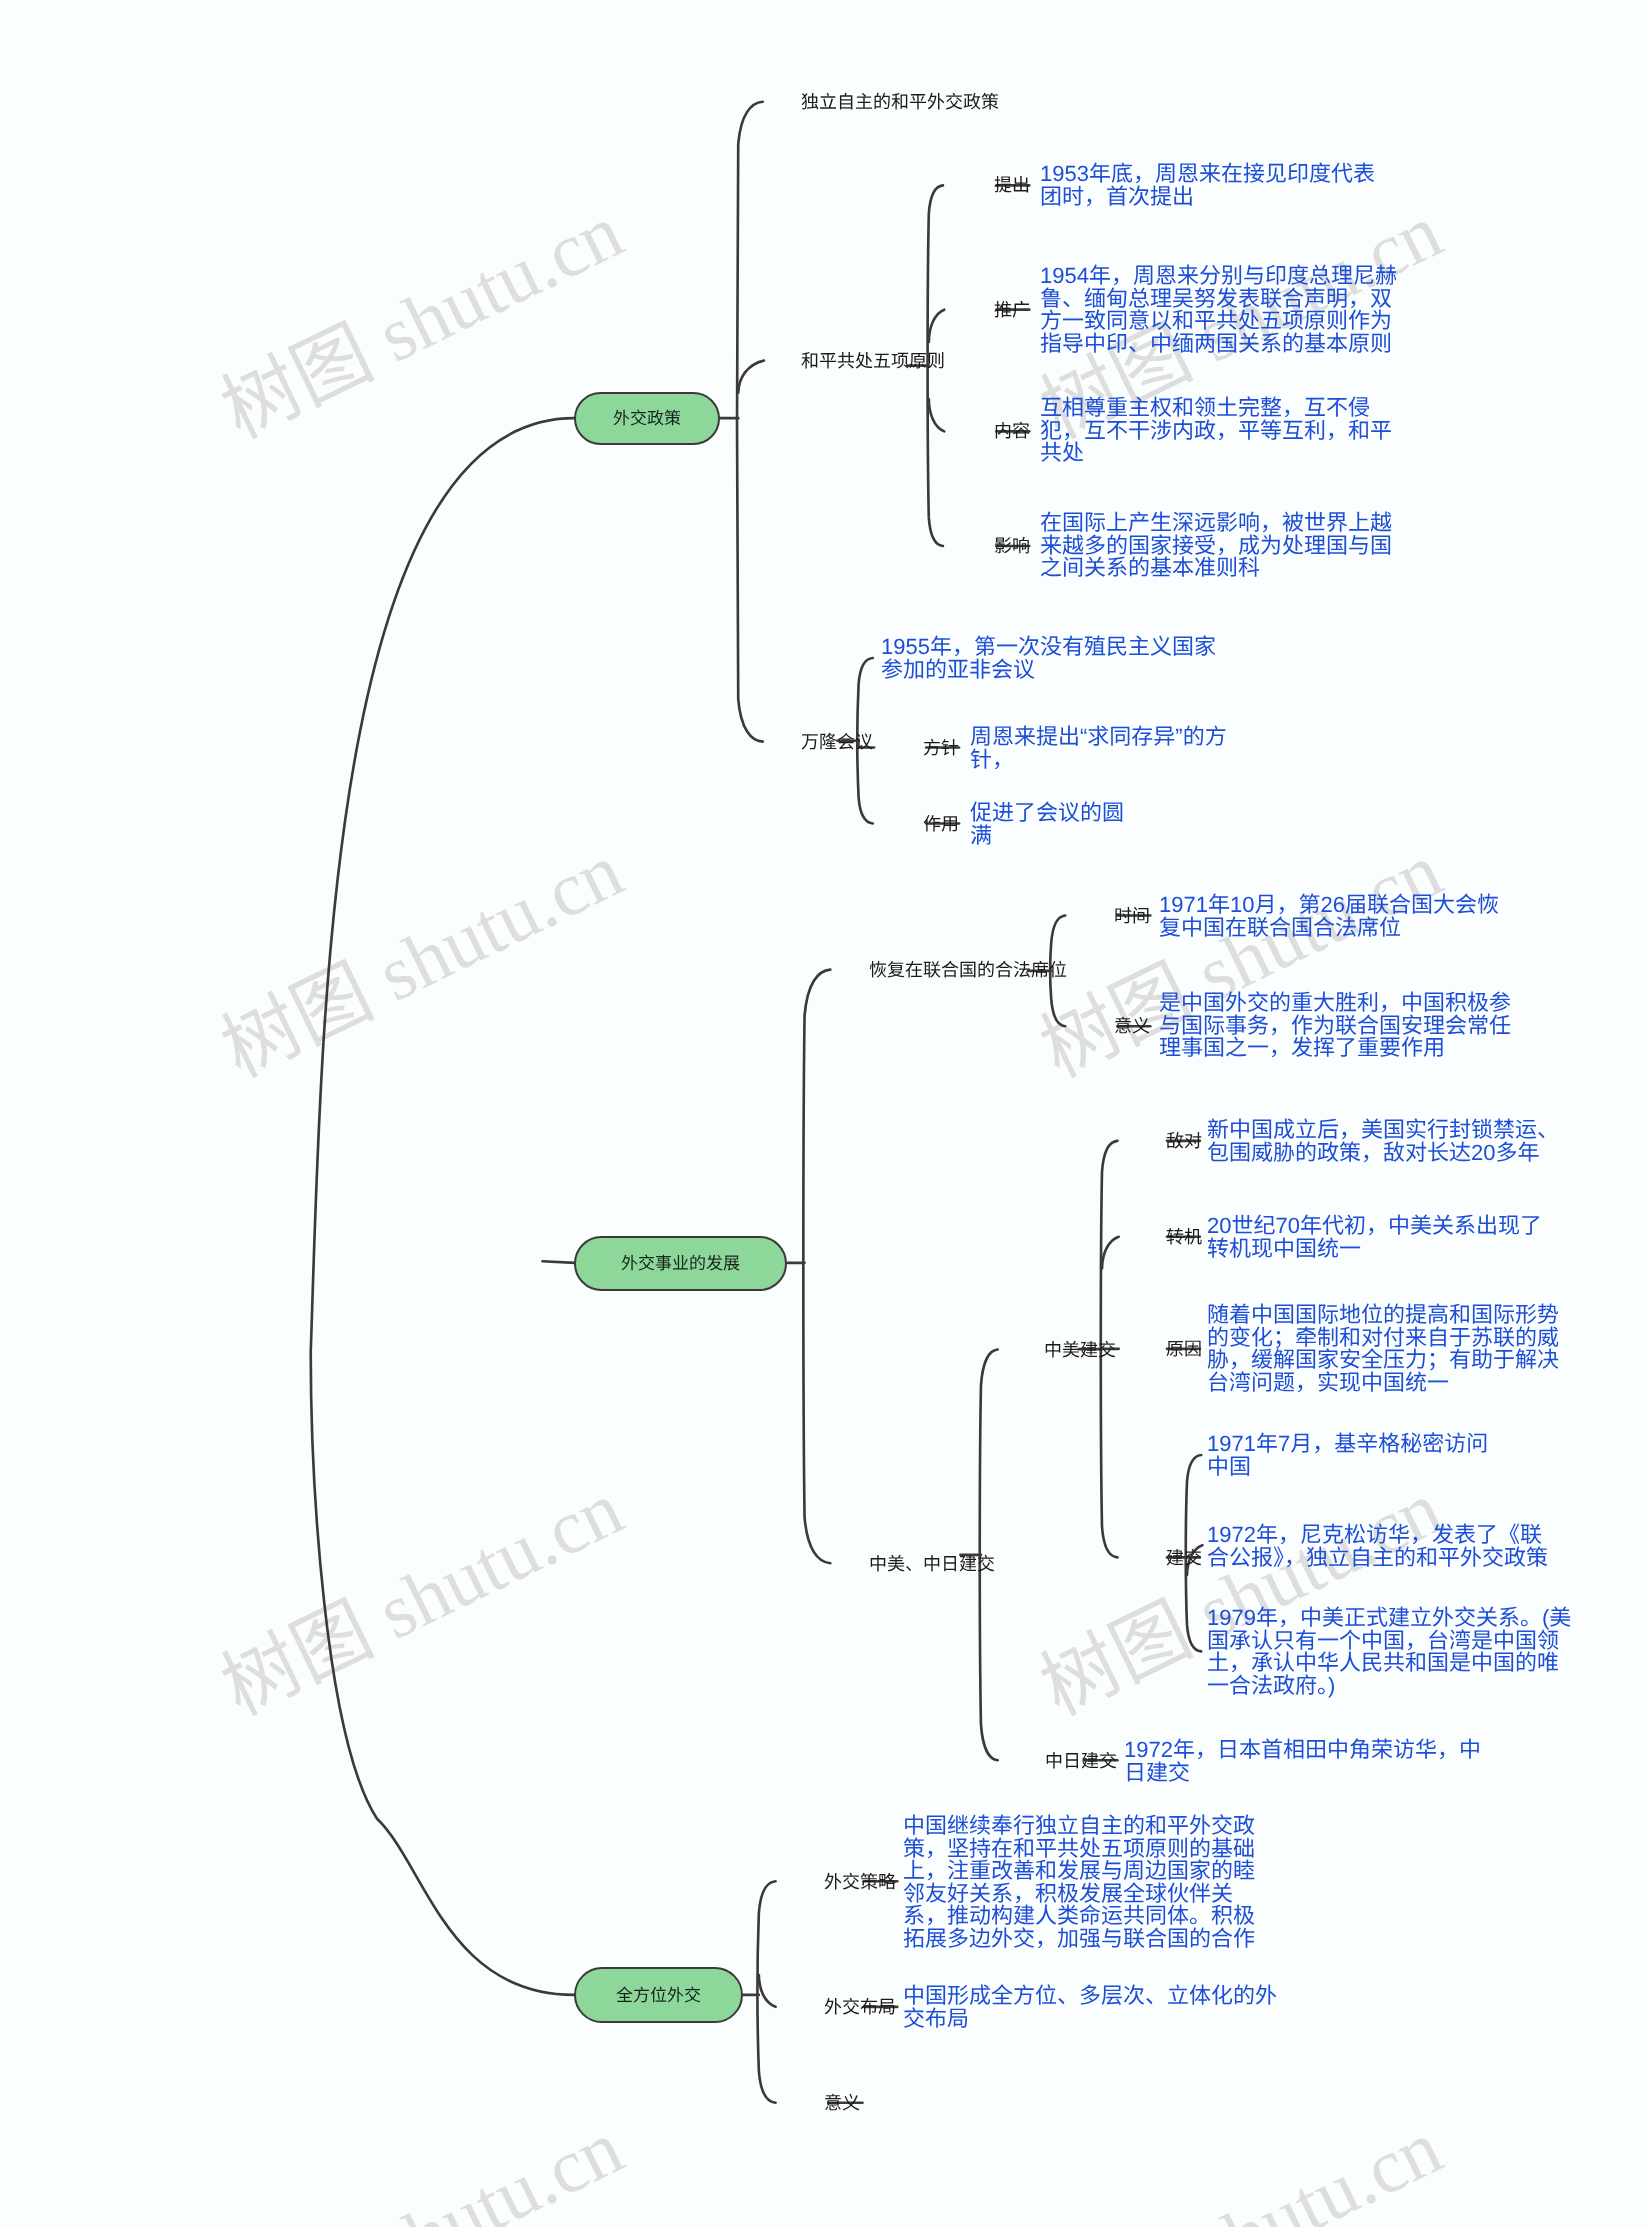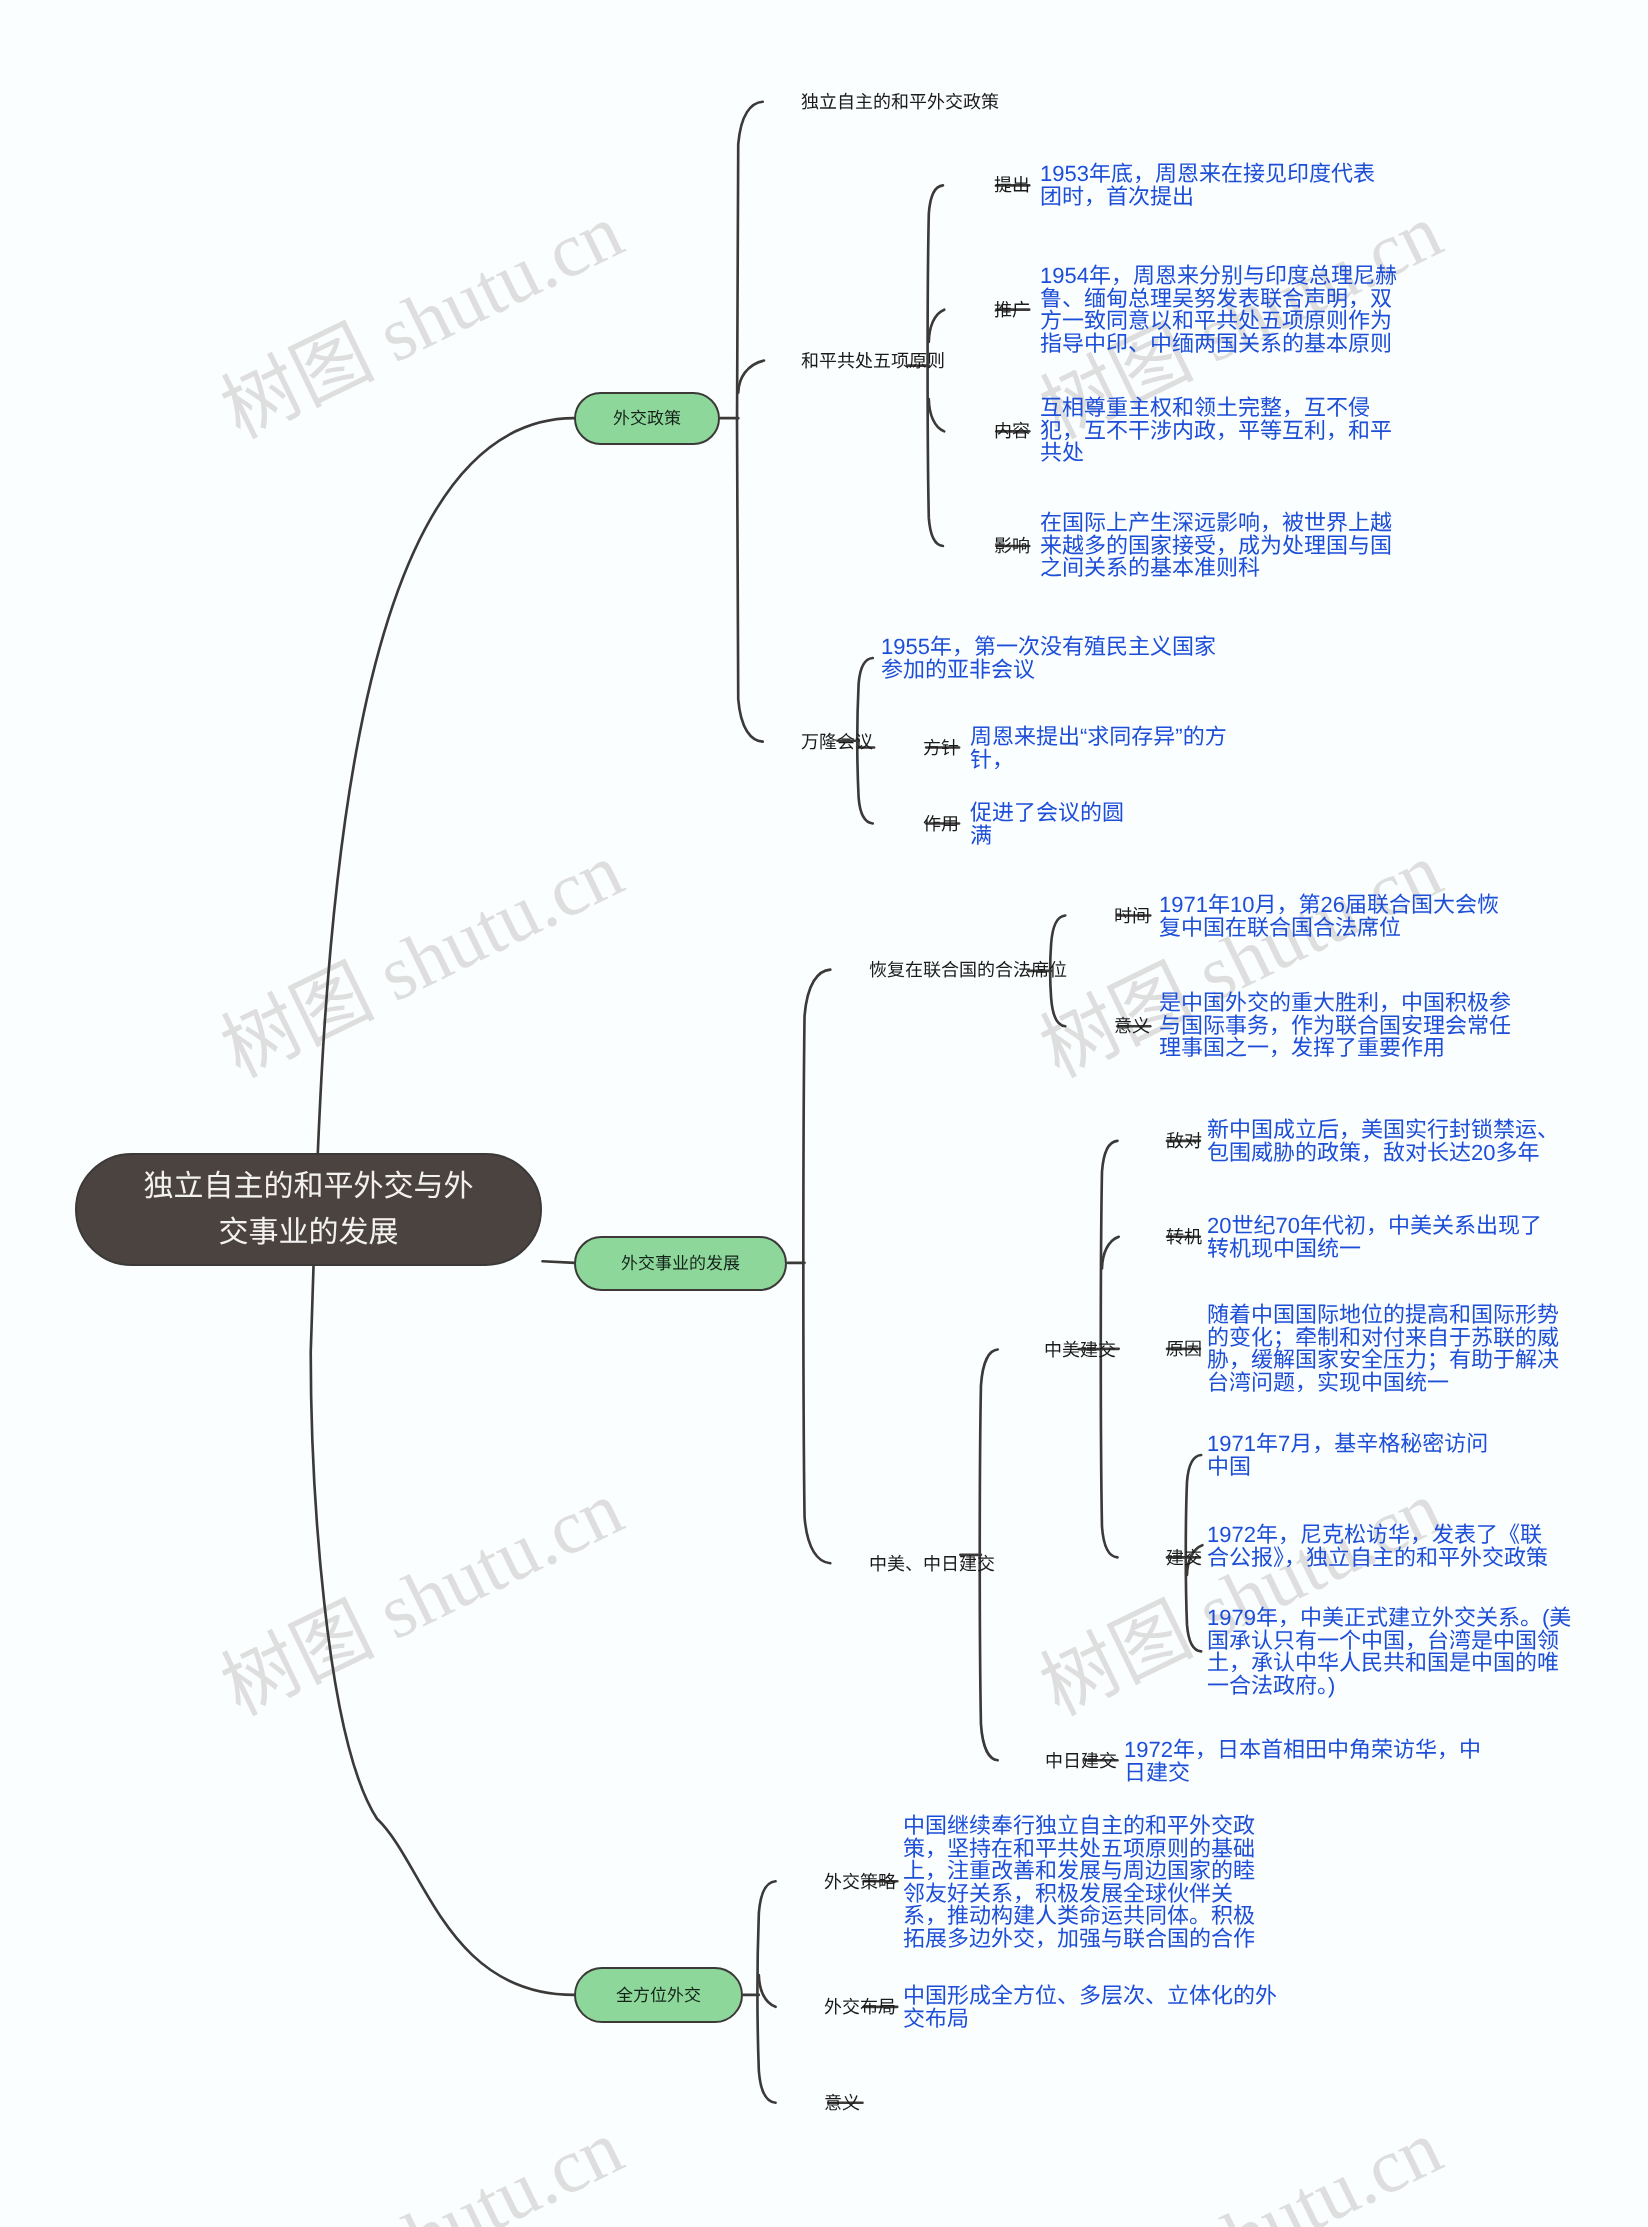--- a/index.html
+++ b/index.html
@@ -82,23 +82,20 @@
   <path d="M 1843 2446.2 C 1843.5 2425.41 1851.16 2405.54 1867 2400" fill="none" stroke="#3c3a38" stroke-width="4.1" stroke-linecap="round"></path>
   <path d="M 1683 2734 L 1735 2734" fill="none" stroke="#3c3a38" stroke-width="4.1" stroke-linecap="round"></path>
   <path d="M 1154 3098.5 L 1178 3098.5" fill="none" stroke="#3c3a38" stroke-width="4.1" stroke-linecap="round"></path>
   <path d="M 1204 2922 C 1191.52 2923 1180.6 2937 1178 2972 C 1175.5 3040.8 1175.5 3147.2 1178 3216 C 1180.6 3251 1191.52 3265 1204 3266" fill="none" stroke="#3c3a38" stroke-width="4.1" stroke-linecap="round"></path>
   <path d="M 1178 3067.83 C 1178.5 3089.96 1186.84 3111.1 1204 3117" fill="none" stroke="#3c3a38" stroke-width="4.1" stroke-linecap="round"></path>
   <path d="M 1341 2922 L 1393 2922" fill="none" stroke="#3c3a38" stroke-width="4.1" stroke-linecap="round"></path>
   <path d="M 1341 3117 L 1393 3117" fill="none" stroke="#3c3a38" stroke-width="4.1" stroke-linecap="round"></path>
   <path d="M 1286 3266 L 1339 3266" fill="none" stroke="#3c3a38" stroke-width="4.1" stroke-linecap="round"></path>
 </svg>
 
-<div class="pill rootpill" style="left:75px;top:1153px;width:467px;height:113px">
-      <span style="display:block;width:351px">独立自主的和平外交与外交事业的发展</span>
-    </div>
 <div class="pill greenpill" style="left:574px;top:392px;width:146px;height:53px">外交政策</div>
 <div class="pill greenpill" style="left:574px;top:1236px;width:213px;height:55px">外交事业的发展</div>
 <div class="pill greenpill" style="left:574px;top:1967px;width:169px;height:56px">全方位外交</div>
 
   <div class="lbl" style="left:759px;top:102px">独立自主的和平外交政策</div>
   <div class="lbl" style="left:759px;top:361px">和平共处五项原则</div>
   <div class="lbl" style="left:759px;top:742px">万隆会议</div>
   <div class="lbl" style="left:952px;top:185px">提出</div>
   <div class="lbl" style="left:952px;top:310px">推广</div>
   <div class="lbl" style="left:952px;top:431px">内容</div>

